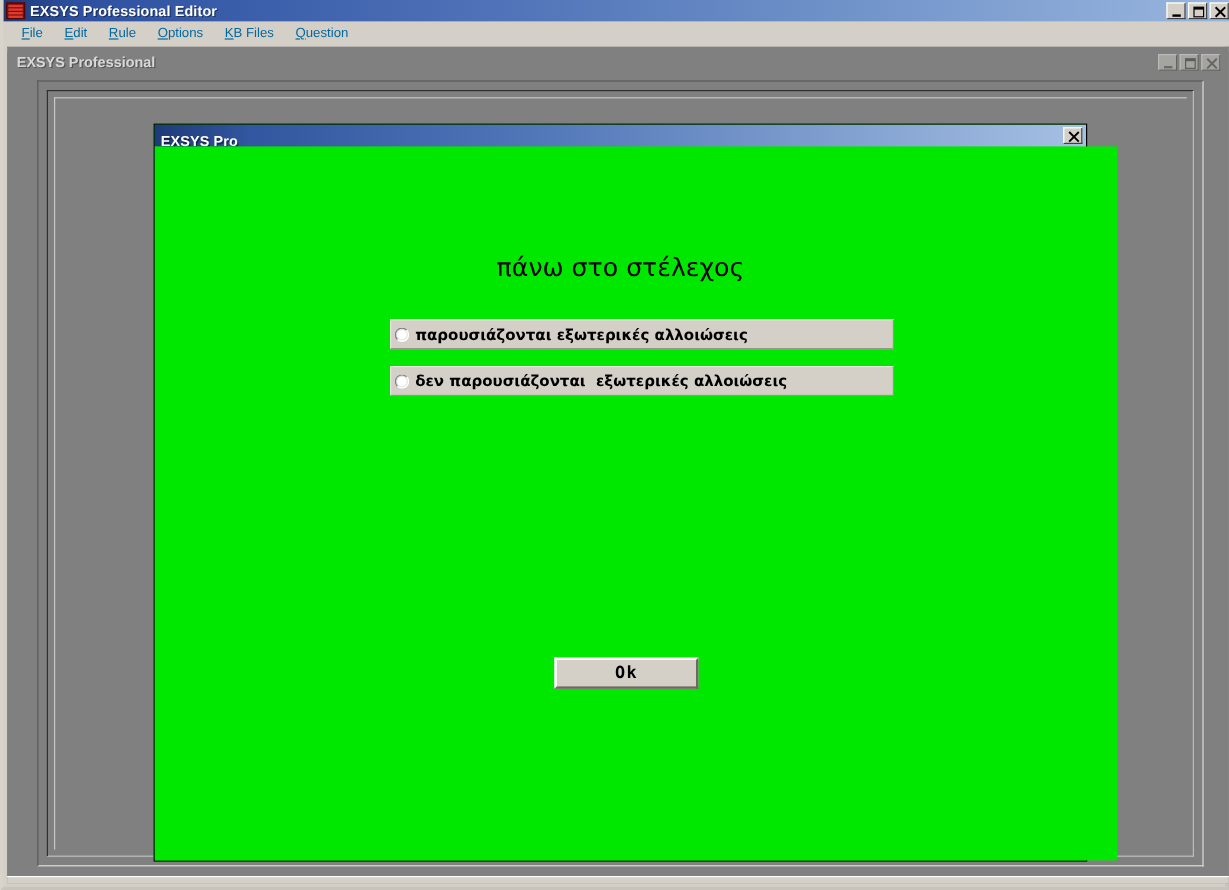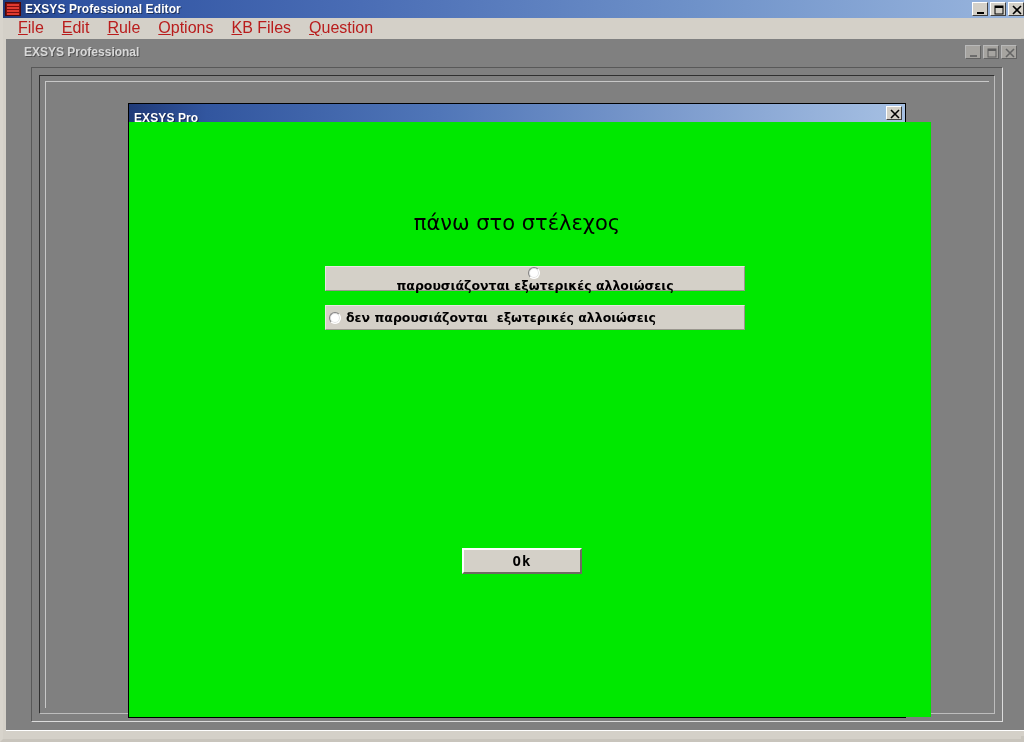--- a/index.html
+++ b/index.html
@@ -100,22 +100,22 @@
     left: 0; top: 18px;
     width: 1024px;
     height: 20px;
     background: #d4d0c8;
     display: flex;
     align-items: center;
     padding-left: 6px;
     box-sizing: border-box;
   }
   .menu-item {
-    font-size: 16px;
-    color: #b91c1c;
+    font-size: 11px;
+    color: #0369a1;
     padding: 2px 9px 2px 9px;
     white-space: nowrap;
     cursor: default;
   }
   .menu-item u { text-decoration: underline; }
 
   
   #mdi-client {
     position: absolute;
     left: 3px; top: 39px;
@@ -139,21 +139,21 @@
     position: absolute;
     left: 2px; top: 0px;
     width: 1014px;
     height: 18px;
     background: #808080;
     display: flex;
     align-items: center;
     overflow: hidden;
   }
   #child-title-text {
-    margin-left: 16px;
+    margin-left: 6px;
     color: #d8d8d8;
     font-size: 12px;
     font-weight: bold;
     text-shadow: 1px 1px 0 rgba(0,0,0,0.35);
     white-space: nowrap;
   }
   #child-tb-buttons { right: 5px; top: 2px; }
   .tb-btn-disabled { opacity: 0.45; }
 
   
@@ -246,21 +246,21 @@
     background: #d4d0c8;
     border-top: 1px solid #e8e6e0;
     border-left: 1px solid #e8e6e0;
     border-right: 1px solid #9a968e;
     border-bottom: 1px solid #9a968e;
     box-sizing: border-box;
     display: flex;
     align-items: center;
     cursor: default;
   }
-  #option-row-0 { top: 144px; flex-direction: column; }
+  #option-row-0 { top: 144px; }
   #option-row-1 { top: 183px; }
 
   .radio-icon {
     flex: 0 0 auto;
     width: 12px;
     height: 12px;
     margin-left: 3px;
     margin-right: 5px;
     border-radius: 50%;
     background: #ffffff;

